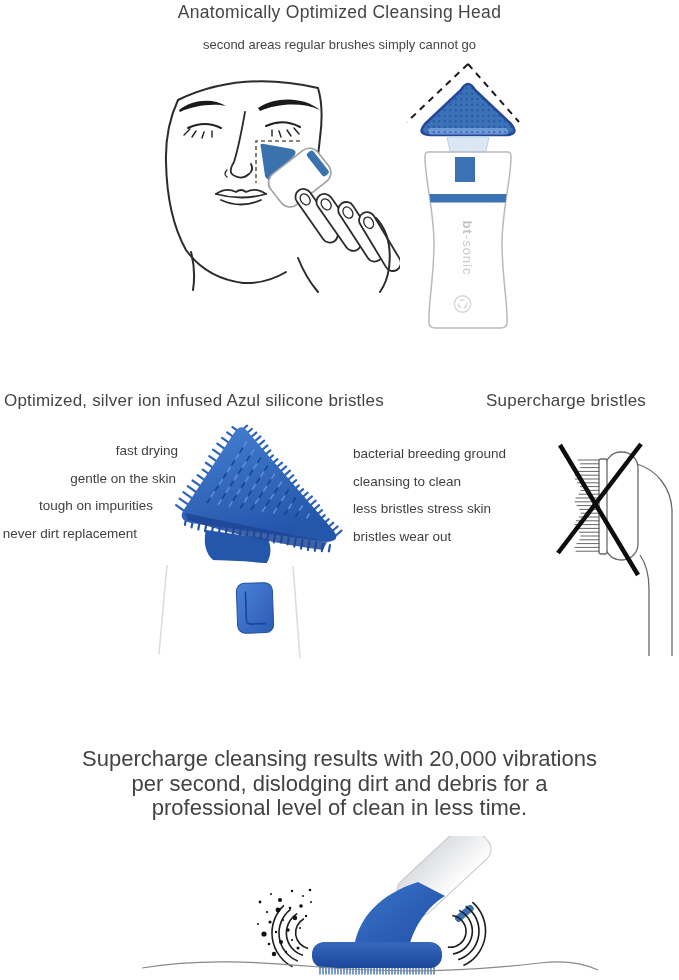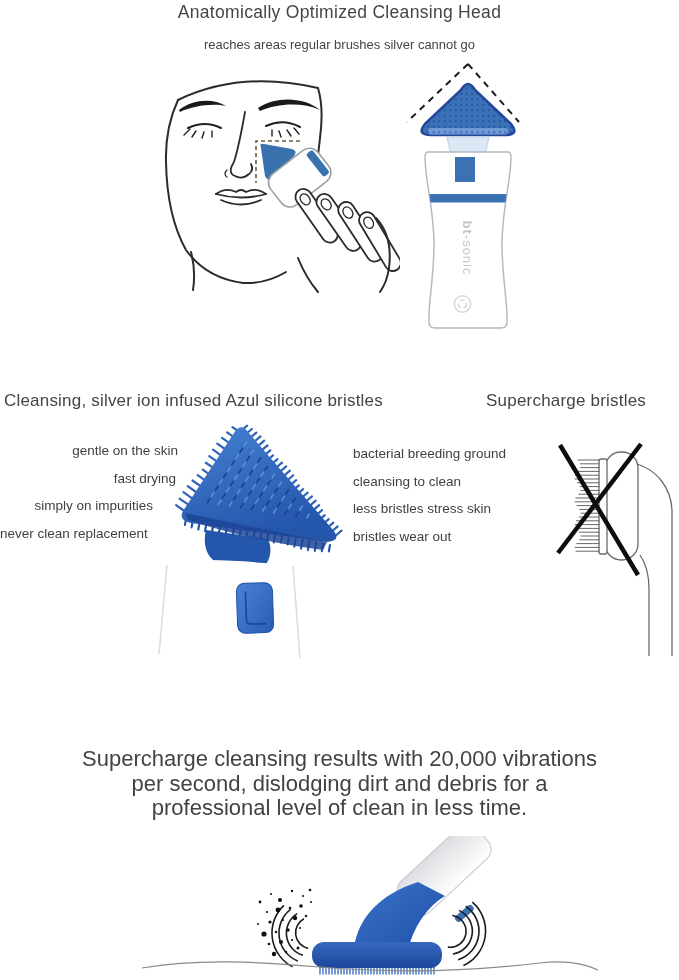--- a/index.html
+++ b/index.html
@@ -21,21 +21,21 @@
   .drawbacks .li{margin-bottom:12.6px;white-space:nowrap}
   .para{top:747px;left:0;width:100%;text-align:center;font-size:22px;line-height:24.5px;color:#434343}
   svg{display:block}
 </style>
 </head>
 <body>
 
 <div id="canvas">
 
   <div class="abs title">Anatomically Optimized Cleansing Head</div>
-  <div class="abs subtitle">reaches areas regular brushes silver cannot go</div>
+  <div class="abs subtitle">second areas regular brushes simply cannot go</div>
 
   <svg class="abs" style="left:148px;top:66px" width="252" height="230" viewBox="0 0 252 230">
     <g fill="none" stroke="#2b2b2b" stroke-width="2" stroke-linecap="round">
       <path d="M30,34 Q92,4 170,22 Q176,42 172,72 Q169,100 166,118"></path>
       <path d="M30,34 Q17,62 18,96 Q19,150 38,184 Q58,212 95,217 Q118,218 138,206"></path>
       <path d="M43,186 Q48,205 45,224"></path>
     </g>
 
     <path d="M31,44 C45,33 65,32 78,40 C64,37 45,40 32,46 Z" fill="#1a1a1a"></path>
     <path d="M110,42 C128,30 156,31 172,44 C155,36 130,37 112,45 Z" fill="#1a1a1a"></path>
@@ -119,28 +119,28 @@
       <rect x="57" y="99" width="20" height="25" fill="#3a72b4"></rect>
       <path d="M31.5,136 L108.5,136 L107.5,144.5 L32.5,144.5 Z" fill="#3a72b4"></path>
       <text x="65" y="190" transform="rotate(90 65 190)" text-anchor="middle" font-size="13" letter-spacing="1" fill="#c6cad0"><tspan font-weight="bold" fill="#bfc3c9">bt</tspan><tspan>-sonic</tspan></text>
       <g fill="none" stroke="#d3d6db" stroke-width="1.4">
         <circle cx="64.5" cy="246" r="8.2"></circle>
         <circle cx="64.5" cy="246" r="4.1" stroke-dasharray="5 3"></circle>
       </g>
     </g>
   </svg>
 
-  <div class="abs h2" id="azul-heading">Cleansing, silver ion infused Azul silicone bristles</div>
+  <div class="abs h2" id="azul-heading">Optimized, silver ion infused Azul silicone bristles</div>
   <div class="abs h2" id="trad-heading">Supercharge bristles</div>
 
   <div class="abs benefits">
+    <div class="li">fast drying</div>
     <div class="li">gentle on the skin</div>
-    <div class="li">fast drying</div>
-    <div class="li">simply on impurities</div>
-    <div class="li">never clean replacement</div>
+    <div class="li">tough on impurities</div>
+    <div class="li">never dirt replacement</div>
   </div>
 
   <div class="abs drawbacks">
     <div class="li">bacterial breeding ground</div>
     <div class="li">cleansing to clean</div>
     <div class="li">less bristles stress skin</div>
     <div class="li">bristles wear out</div>
   </div>
 
   <svg class="abs" style="left:158px;top:418px" width="230" height="250" viewBox="0 0 230 250">

